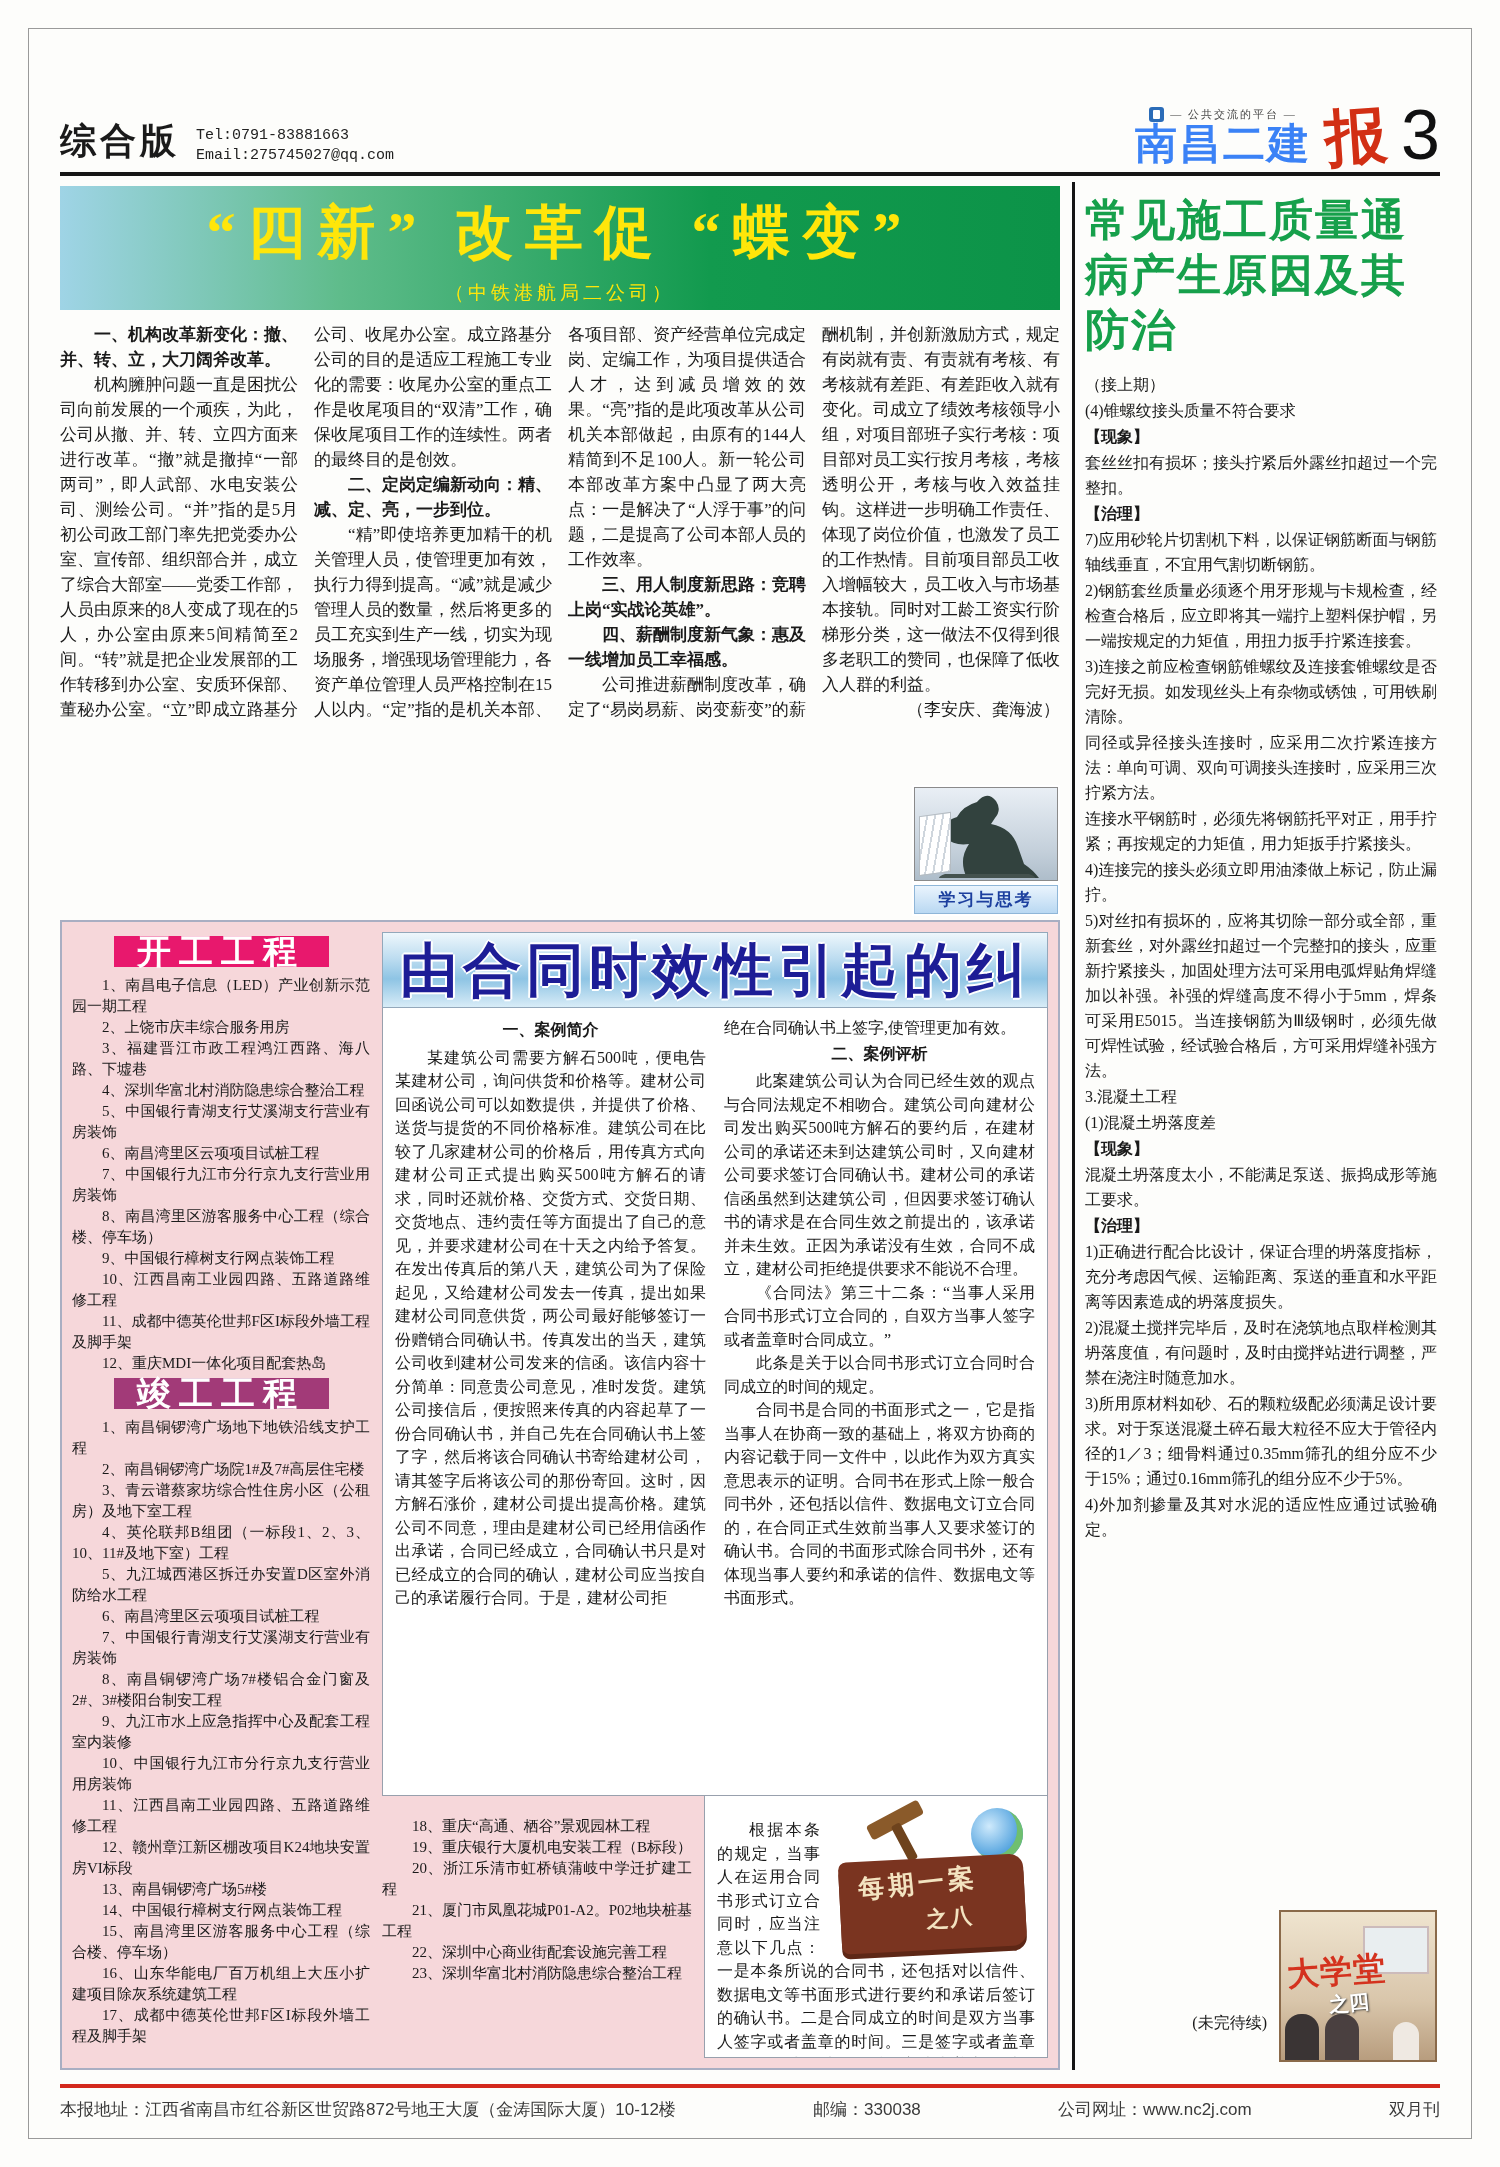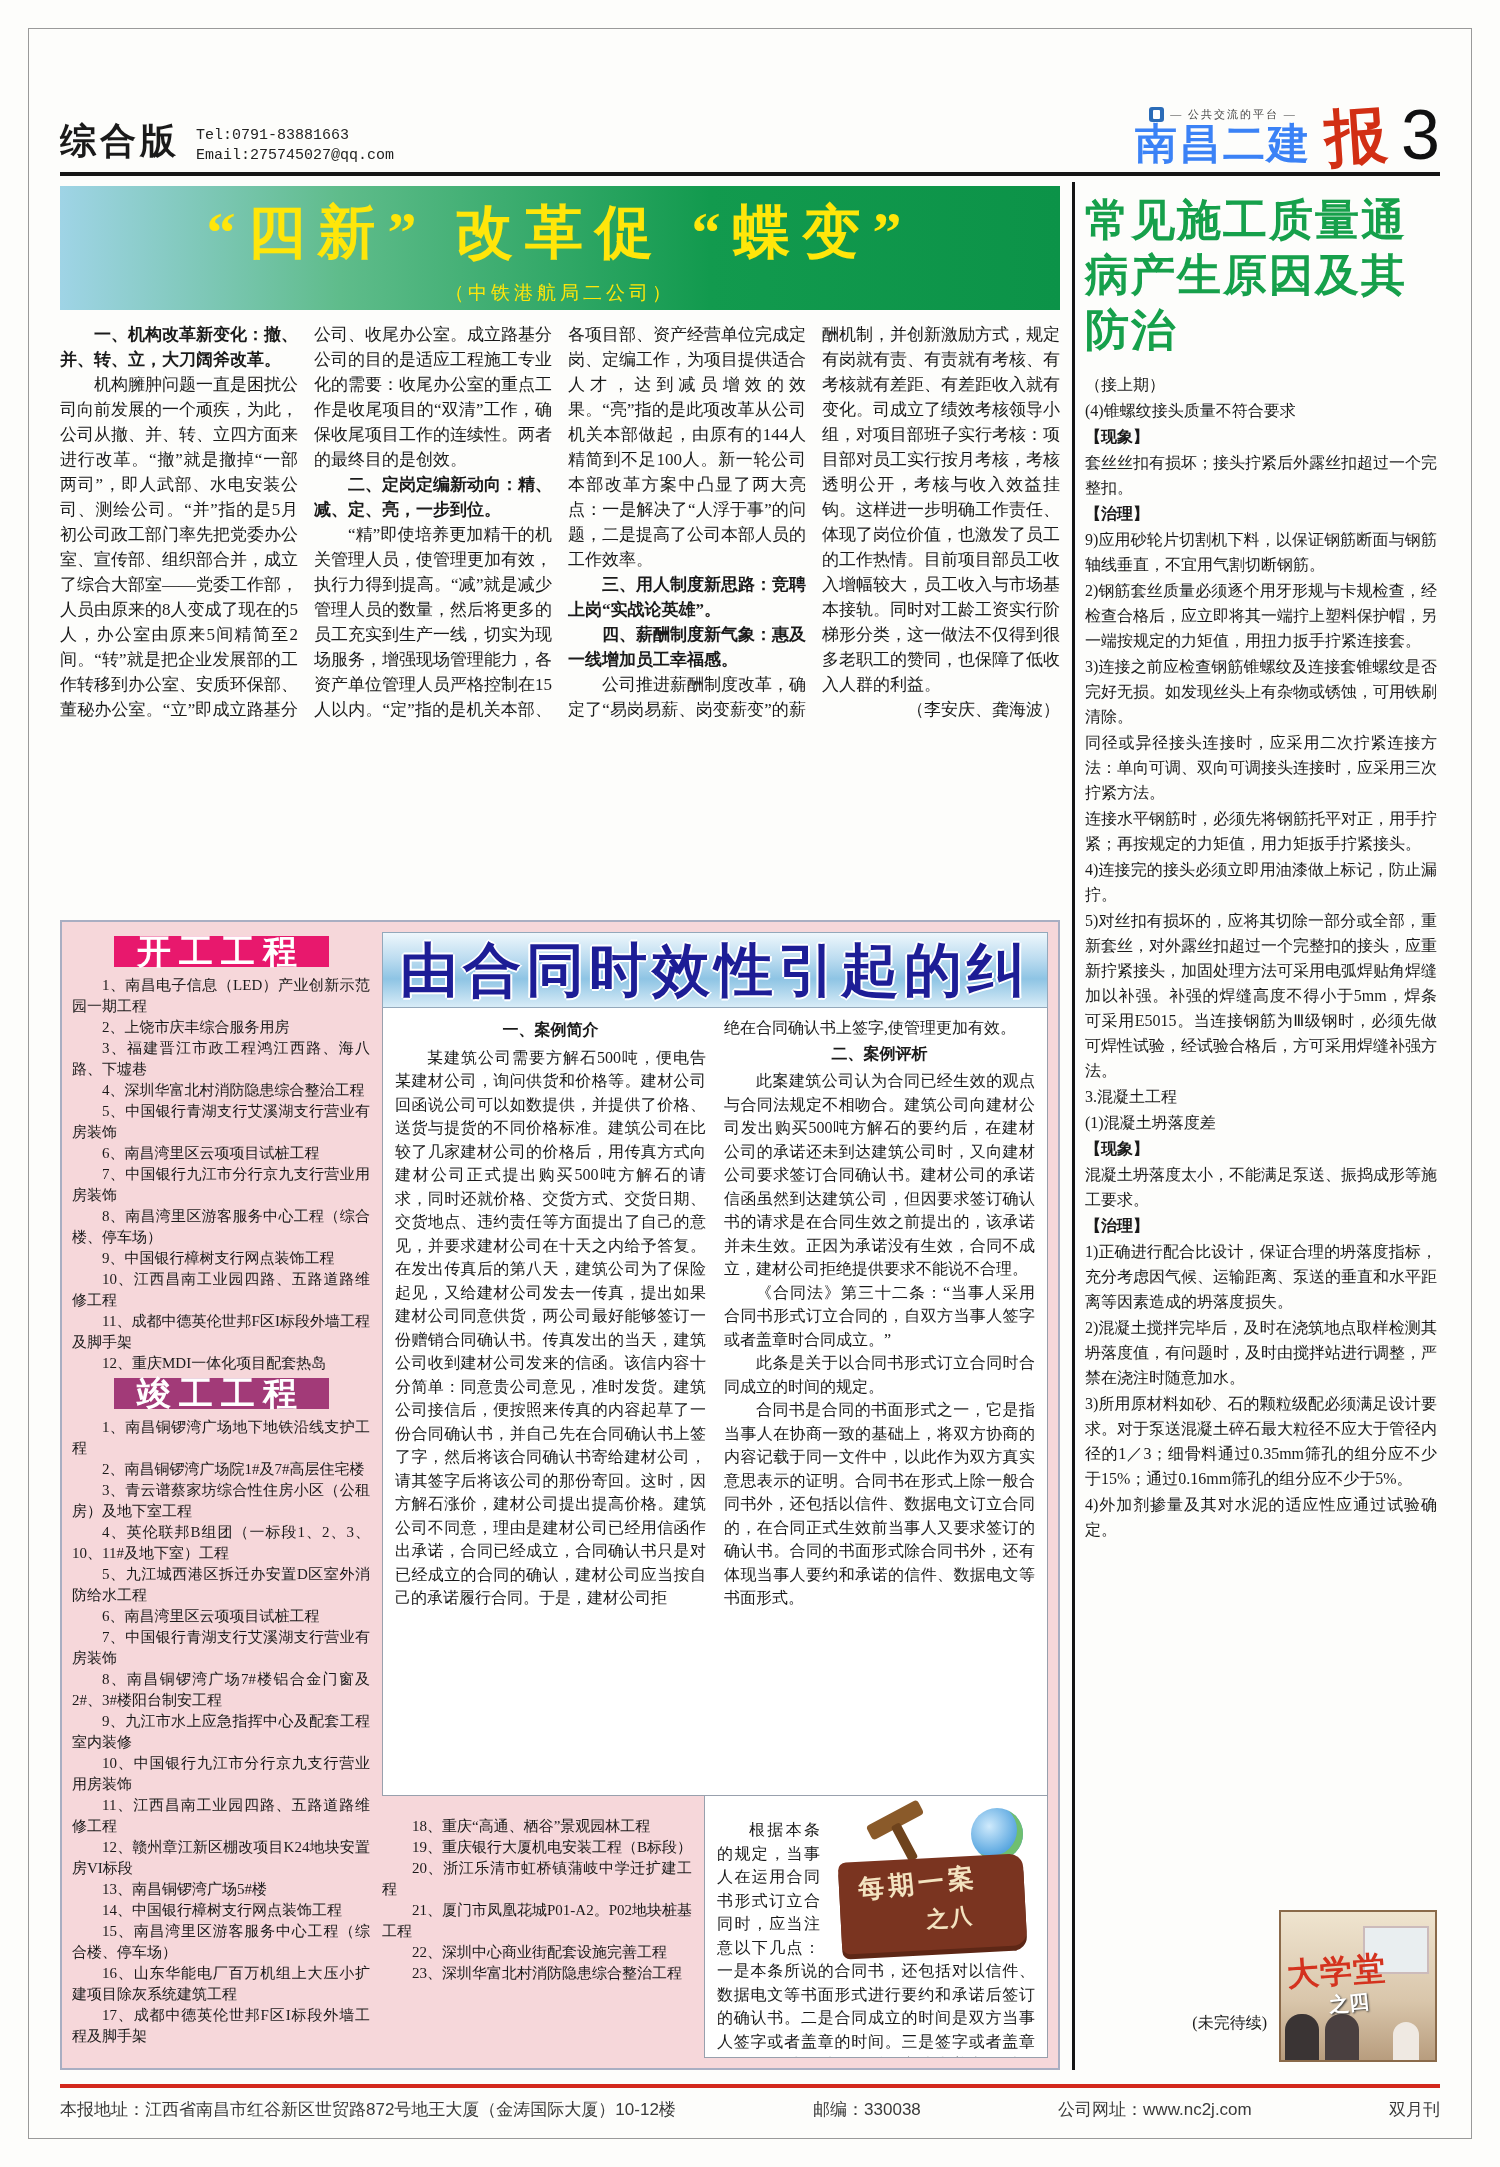--- a/index.html
+++ b/index.html
@@ -155,20 +155,30 @@
         <div class="a1cols">
             <p class="t-head">一、机构改革新变化：撤、并、转、立，大刀阔斧改革。</p>
             <p class="t-body">机构臃肿问题一直是困扰公司向前发展的一个顽疾，为此，公司从撤、并、转、立四方面来进行改革。“撤”就是撤掉“一部两司”，即人武部、水电安装公司、测绘公司。“并”指的是5月初公司政工部门率先把党委办公室、宣传部、组织部合并，成立了综合大部室——党委工作部，人员由原来的8人变成了现在的5人，办公室由原来5间精简至2间。“转”就是把企业发展部的工作转移到办公室、安质环保部、董秘办公室。“立”即成立路基分公司、收尾办公室。成立路基分公司的目的是适应工程施工专业化的需要：收尾办公室的重点工作是收尾项目的“双清”工作，确保收尾项目工作的连续性。两者的最终目的是创效。</p>
             <p class="t-head">二、定岗定编新动向：精、减、定、亮，一步到位。</p>
             <p class="t-body">“精”即使培养更加精干的机关管理人员，使管理更加有效，执行力得到提高。“减”就是减少管理人员的数量，然后将更多的员工充实到生产一线，切实为现场服务，增强现场管理能力，各资产单位管理人员严格控制在15人以内。“定”指的是机关本部、各项目部、资产经营单位完成定岗、定编工作，为项目提供适合人才，达到减员增效的效果。“亮”指的是此项改革从公司机关本部做起，由原有的144人精简到不足100人。新一轮公司本部改革方案中凸显了两大亮点：一是解决了“人浮于事”的问题，二是提高了公司本部人员的工作效率。</p>
             <p class="t-head">三、用人制度新思路：竞聘上岗“实战论英雄”。</p>
             <p class="t-head">四、薪酬制度新气象：惠及一线增加员工幸福感。</p>
             <p class="t-body">公司推进薪酬制度改革，确定了“易岗易薪、岗变薪变”的薪酬机制，并创新激励方式，规定有岗就有责、有责就有考核、有考核就有差距、有差距收入就有变化。司成立了绩效考核领导小组，对项目部班子实行考核：项目部对员工实行按月考核，考核透明公开，考核与收入效益挂钩。这样进一步明确工作责任、体现了岗位价值，也激发了员工的工作热情。目前项目部员工收入增幅较大，员工收入与市场基本接轨。同时对工龄工资实行阶梯形分类，这一做法不仅得到很多老职工的赞同，也保障了低收入人群的利益。</p>
             <p class="t-right">（李安庆、龚海波）</p>
           </div>
+        <div class="thinker">
+          <div class="thinker-img">
+            <div class="books"></div>
+            <svg width="140" height="90" viewBox="0 0 140 90">
+              <path d="M62 14 q10 -12 19 -1 q6 9 -1 17 l-4 6 q21 4 27 23 l6 17 q9 6 15 14 l-72 0 q-9 -18 2 -34 q-15 2 -23 -6 q-4 -17 11 -21 q6 -11 20 -15z" fill="#32423e"></path>
+              <path d="M30 86 l84 0 q6 2 6 4 l-96 0 q0 -2 6 -4z" fill="#44524e"></path>
+            </svg>
+          </div>
+          <div class="thinker-cap">学习与思考</div>
+        </div>
       </div>
 
       <div class="pink-zone">
         <div class="pink-left">
           <span class="badge badge-start">开工工程</span>
           <div>
               <p>1、南昌电子信息（LED）产业创新示范园一期工程</p>
               <p>2、上饶市庆丰综合服务用房</p>
               <p>3、福建晋江市政工程鸿江西路、海八路、下墟巷</p>
               <p>4、深圳华富北村消防隐患综合整治工程</p>
@@ -252,21 +262,21 @@
     <div class="v-divider"></div>
 
     <div class="sidebar">
       <div class="q-headline">常见施工质量通病产生原因及其防治</div>
       <div class="q-body">
           <p class="t-plain">（接上期）</p>
           <p class="t-plain">(4)锥螺纹接头质量不符合要求</p>
           <p class="t-bold">【现象】</p>
           <p class="t-plain">套丝丝扣有损坏；接头拧紧后外露丝扣超过一个完整扣。</p>
           <p class="t-bold">【治理】</p>
-          <p class="t-plain">9)应用砂轮片切割机下料，以保证钢筋断面与钢筋轴线垂直，不宜用气割切断钢筋。</p>
+          <p class="t-plain">7)应用砂轮片切割机下料，以保证钢筋断面与钢筋轴线垂直，不宜用气割切断钢筋。</p>
           <p class="t-plain">2)钢筋套丝质量必须逐个用牙形规与卡规检查，经检查合格后，应立即将其一端拧上塑料保护帽，另一端按规定的力矩值，用扭力扳手拧紧连接套。</p>
           <p class="t-plain">3)连接之前应检查钢筋锥螺纹及连接套锥螺纹是否完好无损。如发现丝头上有杂物或锈蚀，可用铁刷清除。</p>
           <p class="t-plain">同径或异径接头连接时，应采用二次拧紧连接方法：单向可调、双向可调接头连接时，应采用三次拧紧方法。</p>
           <p class="t-plain">连接水平钢筋时，必须先将钢筋托平对正，用手拧紧；再按规定的力矩值，用力矩扳手拧紧接头。</p>
           <p class="t-plain">4)连接完的接头必须立即用油漆做上标记，防止漏拧。</p>
           <p class="t-plain">5)对丝扣有损坏的，应将其切除一部分或全部，重新套丝，对外露丝扣超过一个完整扣的接头，应重新拧紧接头，加固处理方法可采用电弧焊贴角焊缝加以补强。补强的焊缝高度不得小于5mm，焊条可采用E5015。当连接钢筋为Ⅲ级钢时，必须先做可焊性试验，经试验合格后，方可采用焊缝补强方法。</p>
           <p class="t-plain">3.混凝土工程</p>
           <p class="t-plain">(1)混凝土坍落度差</p>
           <p class="t-bold">【现象】</p>
           <p class="t-plain">混凝土坍落度太小，不能满足泵送、振捣成形等施工要求。</p>

